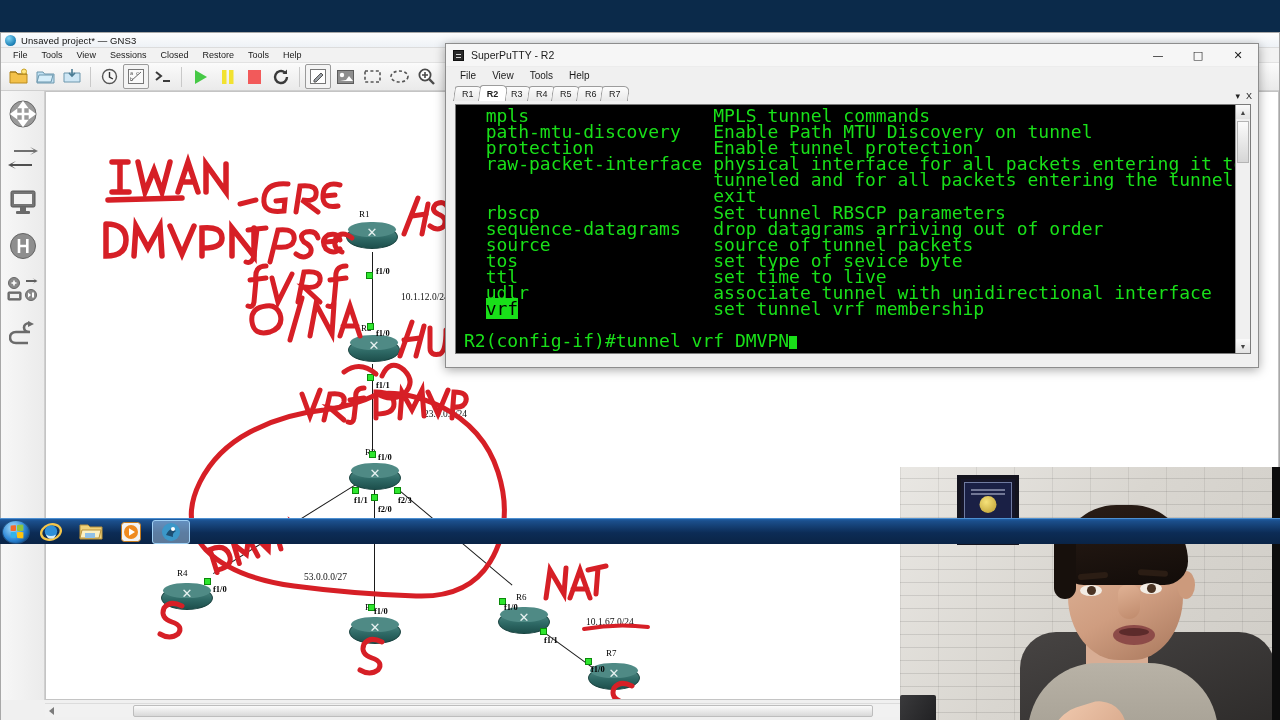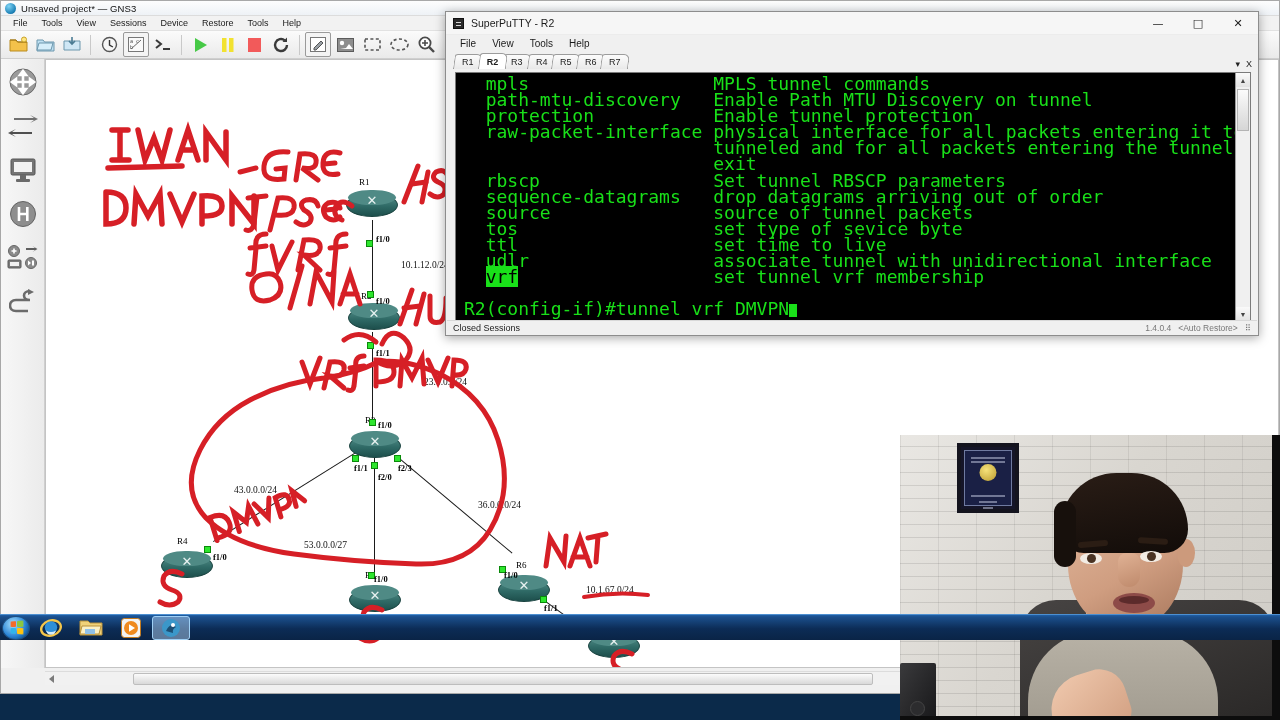--- a/index.html
+++ b/index.html
@@ -1,18 +1,18 @@
 <!DOCTYPE html>
 <html><head>
 <meta charset="utf-8">
 <style>
   * { box-sizing: border-box; margin:0; padding:0; }
   html,body { width:1280px; height:720px; overflow:hidden; background:#0b2a4a;
               font-family:"Liberation Sans", sans-serif; }
-  #root { position:relative; width:1280px; height:640px; }
+  #root { position:relative; width:1280px; height:512px;margin-top:32px; }
 
   
   #gns3 { position:absolute; left:0; top:0; width:1280px; height:694px;
           background:#f0f0f0; border:1px solid #a8a8a8; }
   .gns3-title { height:15px; background:linear-gradient(#fdfdfd,#eef2f6);
                 display:flex; align-items:center; gap:5px; padding:0 4px;
                 border-bottom:1px solid #dcdcdc; }
   .gns3-logo { width:11px; height:11px; border-radius:50%;
                background:radial-gradient(circle at 35% 30%, #7fd4f5, #1a7fb5 70%, #0d4f75);
                flex:none; }
@@ -222,21 +222,21 @@
     <div class="gns3-title">
       <div class="gns3-logo"></div>
       <div class="gns3-title-text">Unsaved project* — GNS3</div>
     </div>
 
     <div class="menubar">
       <span>File</span>
       <span>Tools</span>
       <span>View</span>
       <span>Sessions</span>
-      <span>Device</span>
+      <span>Closed</span>
       <span>Restore</span>
       <span>Tools</span>
       <span>Help</span>
     </div>
 
     <div class="toolbar">
       <div class="tb">
         <svg width="19" height="17" viewBox="0 0 19 17">
             <path d="M1 4h6l1.6 2H18v9H1z" fill="#f3c14a" stroke="#b98b1e"></path>
             <path d="M1 4h6l1.6 2H18" fill="none" stroke="#9b7418"></path>
@@ -710,28 +710,20 @@
   <span class="hl">vrf</span>                  set tunnel vrf membership
 
 R2(config-if)#tunnel vrf DMVPN<span class="cursor"></span></div>
       <div class="term-sb">
         <div class="up">▲</div>
         <div class="thumb"></div>
         <div class="dn">▼</div>
       </div>
     </div>
 
-    <div class="p-status">
-      <div class="left">Closed Sessions</div>
-      <div class="right">
-        <span>1.4.0.4</span>
-        <span>&lt;Auto Restore&gt;</span>
-        <span>⠿</span>
-      </div>
-    </div>
   </div>
 
   <div id="cam">
     <div class="cam-wall"></div>
     <div class="cam-frame">
       <div class="mat"></div>
       <div class="ln" style="top:10px;"></div>
       <div class="ln" style="top:14px;"></div>
       <div class="seal"></div>
       <div class="ln" style="top:48px;"></div>

